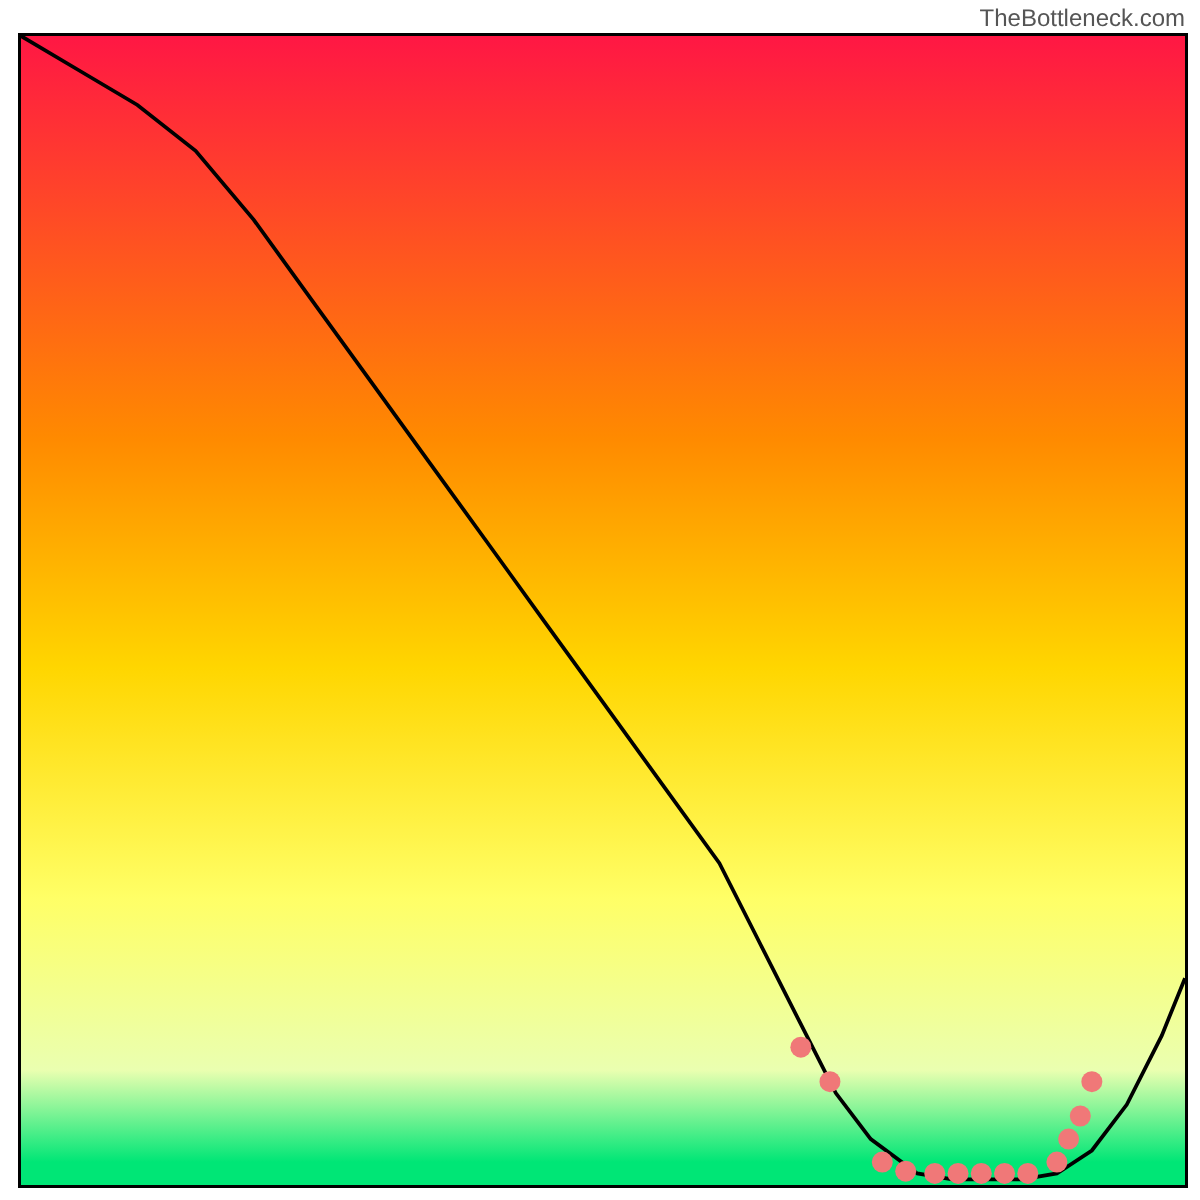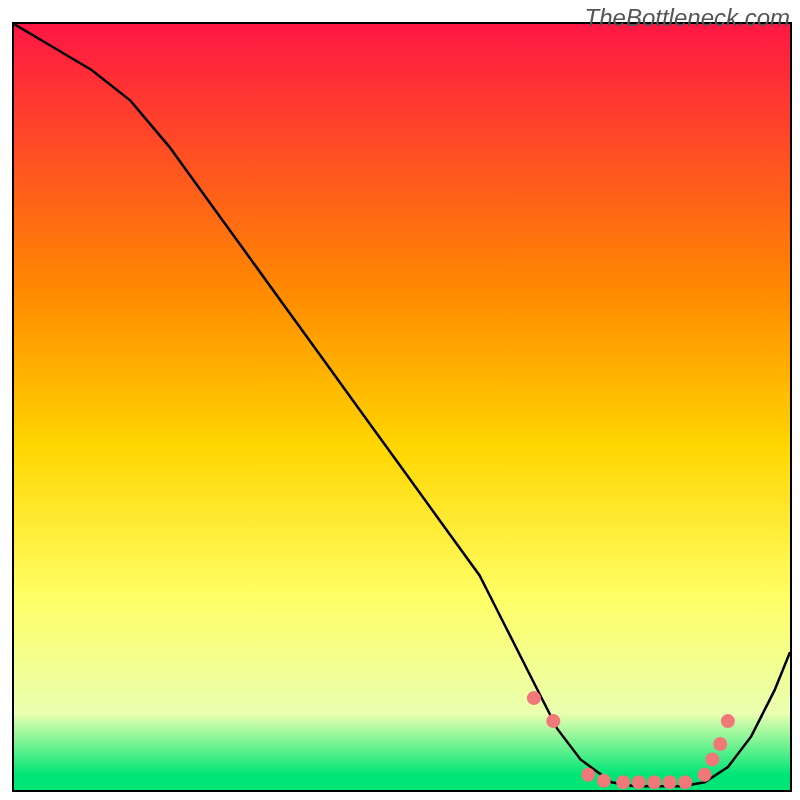--- a/index.html
+++ b/index.html
@@ -12,25 +12,24 @@
   }
   .container {
     width: 800px;
     height: 800px;
     position: relative;
   }
   .watermark {
     position: absolute;
     top: 4px;
     right: 10px;
-    font-size: 24px;
+    font-size: 16px;
     color: #555;
     font-weight: normal;
     z-index: 10;
-    font-style: italic;
   }
   .plot-area {
     position: absolute;
     left: 12px;
     top: 22px;
     width: 776px;
     height: 766px;
     border: 2px solid #000;
     overflow: hidden;
   }

